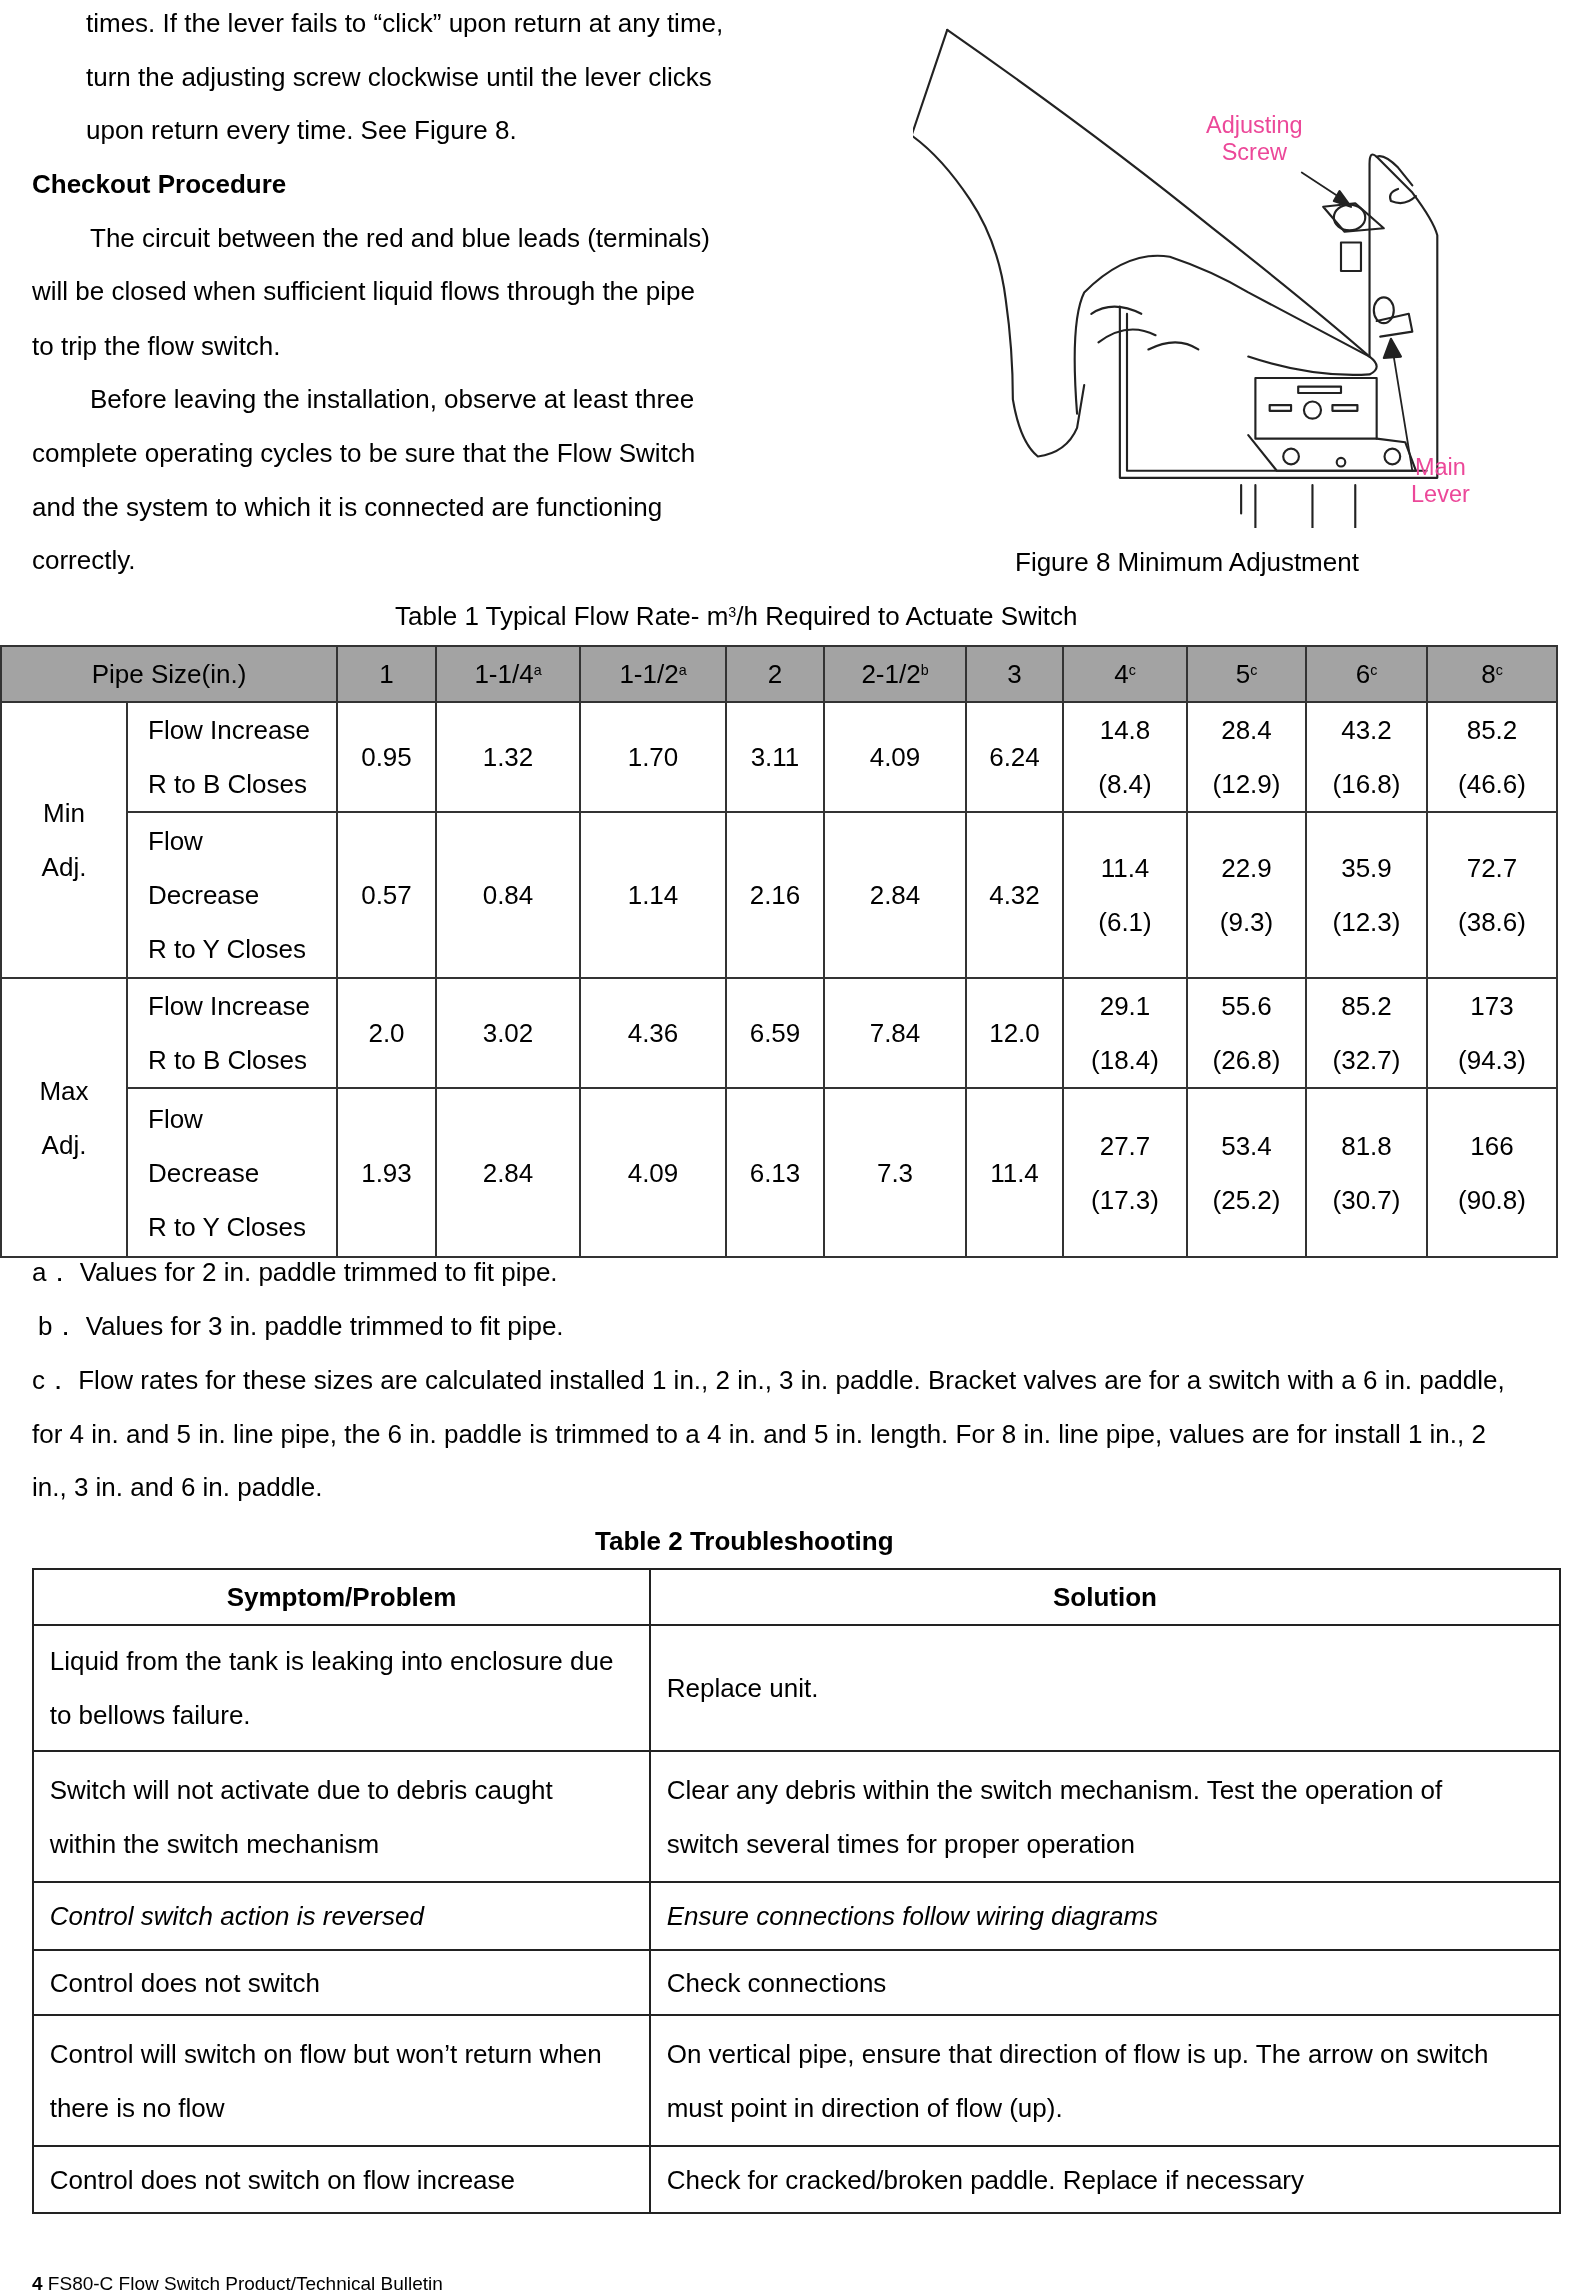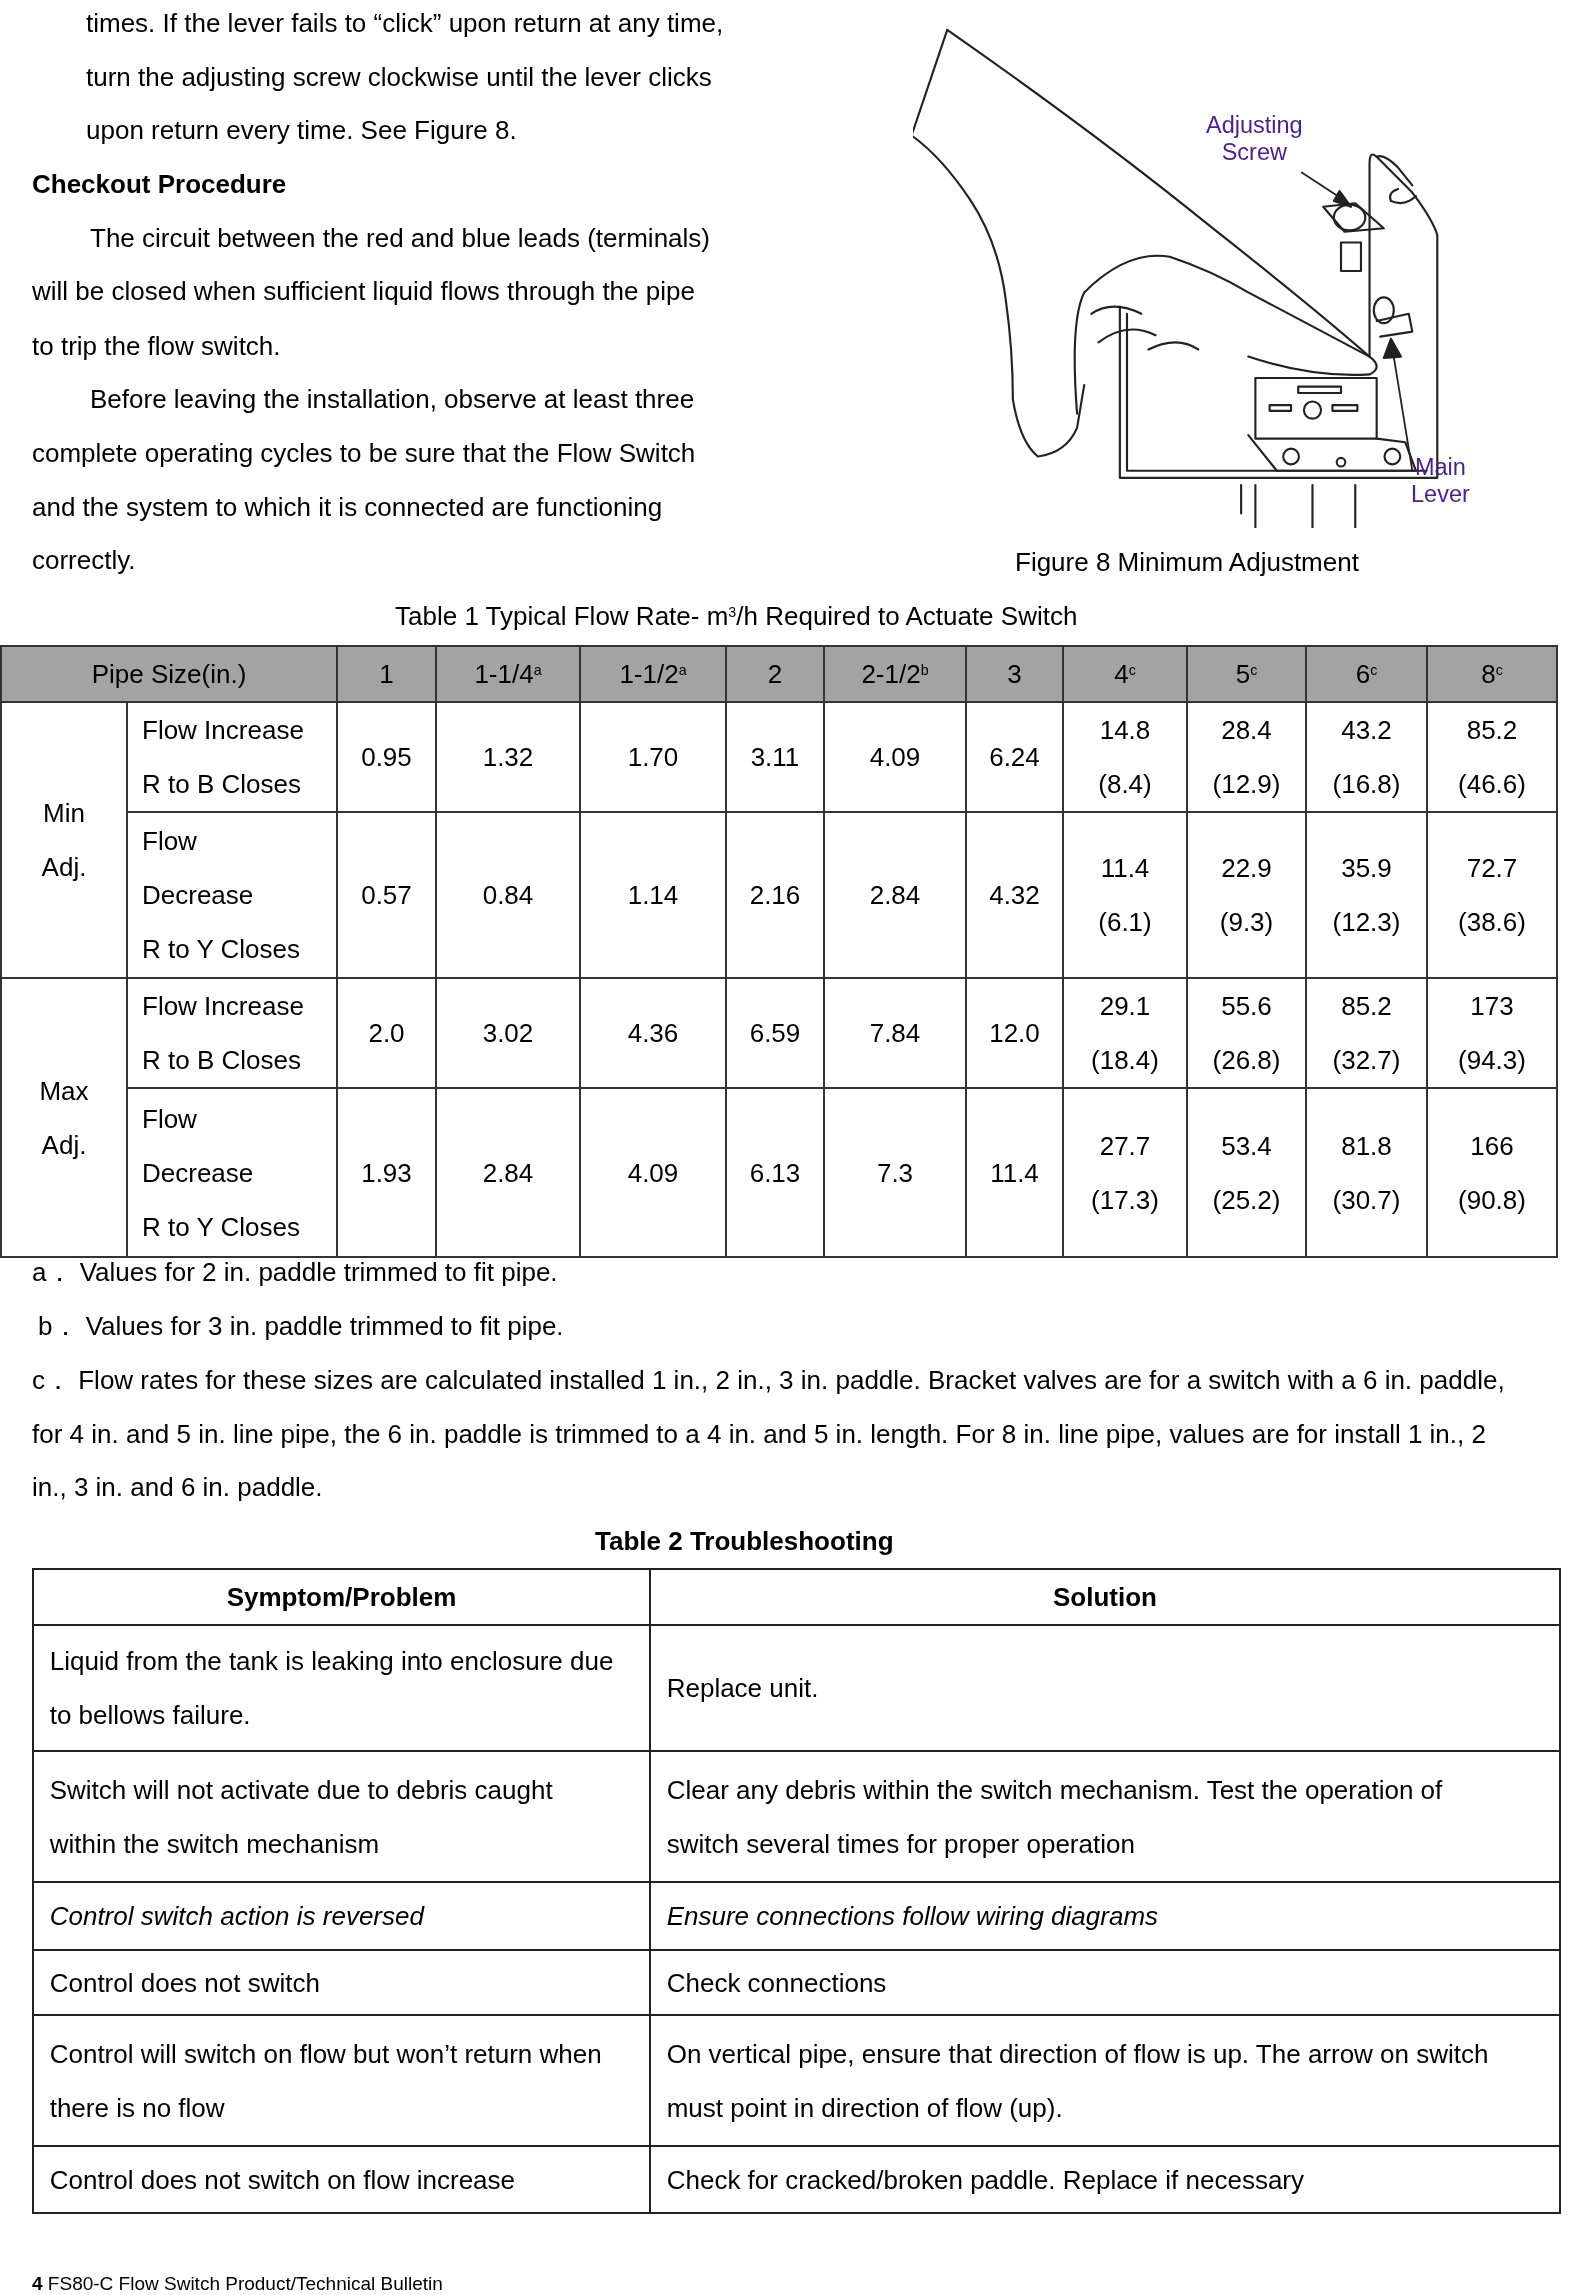--- a/index.html
+++ b/index.html
@@ -5,28 +5,28 @@
   html, body { margin:0; padding:0; background:#ffffff; }
   body { width:1593px; height:2295px; position:relative; overflow:hidden;
          font-family:"Liberation Sans", sans-serif; color:#000; }
   .abs { position:absolute; white-space:nowrap; }
   .txt { font-size:26px; line-height:26px; }
   .bold { font-weight:bold; }
   sup { font-size:14.3px; vertical-align:top; position:relative; top:-4.3px; }
 
   
   #figure { position:absolute; left:913px; top:14.3px; width:642px; height:514px; }
-  .fig-label { position:absolute; font-size:23.5px; line-height:26.4px; color:#4c1d95; text-align:center; white-space:nowrap; }
+  .fig-label { position:absolute; font-size:23.5px; line-height:26.4px; color:#ec4899; text-align:center; white-space:nowrap; }
 
   
   #table1 { position:absolute; left:0; top:645px; border-collapse:collapse; table-layout:fixed; width:1558px; }
   #table1 td, #table1 th { border:2.1px solid #333; padding:0; text-align:center; vertical-align:middle;
         font-size:26px; font-weight:normal; line-height:54px; }
   #table1 th { background:#a3a3a3; height:50px; }
-  #table1 td.lbl { text-align:left; padding-left:14px; }
+  #table1 td.lbl { text-align:left; padding-left:20px; }
   #table1 td.grp { text-align:center; padding-left:0;margin-top:13px; }
 
   
   #table2 { position:absolute; left:32px; top:1568px; border-collapse:collapse; table-layout:fixed; width:1527px; }
   #table2 td, #table2 th { border:2.1px solid #222; font-size:26px; line-height:54px; padding:0 15.7px; vertical-align:middle; text-align:left; }
   #table2 th { font-weight:bold; text-align:center; height:53px; }
 </style>
 </head>
 <body>
 

